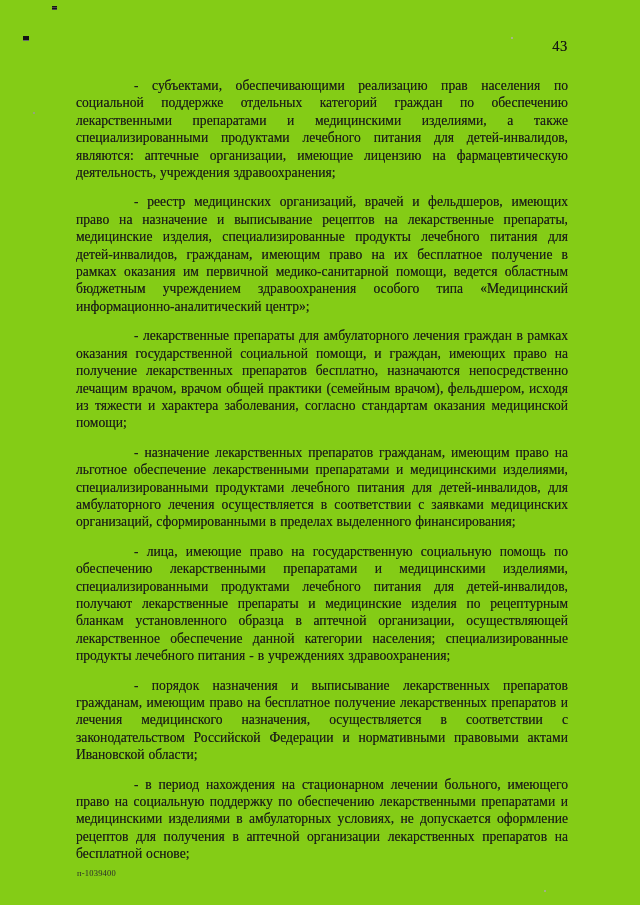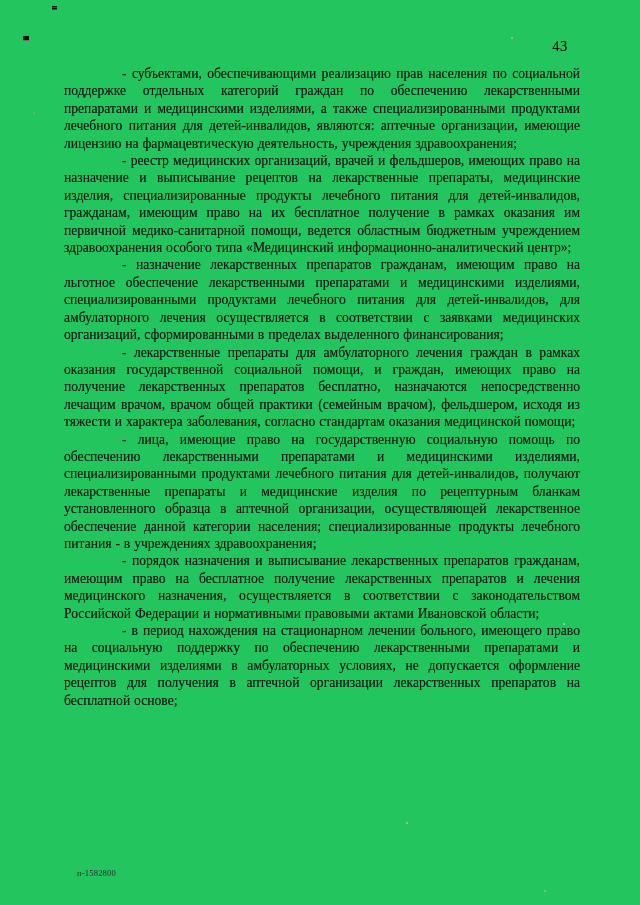--- a/index.html
+++ b/index.html
@@ -4,21 +4,21 @@
 <style>
   html, body {
     margin: 0;
     padding: 0;
     background: #ffffff;
   }
   .page {
     position: relative;
     width: 640px;
     height: 905px;
-    background: #22c55e;
+    background: #84cc16;
     overflow: hidden;
     font-family: "Liberation Serif", "DejaVu Serif", serif;
     color: #1b1b1b;
   }
   
   .page-number {
     position: absolute;
     top: 38px;
     left: 540px;
     width: 40px;
@@ -35,21 +35,21 @@
     left: 64px;
     width: 516px;
     font-size: 13.6px;
     line-height: 17.4px;
     text-align: justify;
     color: #1c1c1c;
     text-shadow: 0 0 0.5px rgba(0,0,0,0.55);
     word-spacing: 0.5px;
   }
   .text-body p {
-    margin: 0;
+    margin: 12px;
     padding: 0;
     text-indent: 58px;
     font-family: Liberation Serif, serif;
   }
   
   .footer-code {
     position: absolute;
     top: 868px;
     left: 77px;
     font-size: 8.5px;
@@ -86,22 +86,22 @@
   <div class="artifact a2"></div>
   <div class="speck s1"></div>
   <div class="speck s2"></div>
   <div class="speck s3"></div>
   <div class="speck s4"></div>
   <div class="speck s5"></div>
 
   <div class="text-body">
     <p>- субъектами, обеспечивающими реализацию прав населения по социальной поддержке отдельных категорий граждан по обеспечению лекарственными препаратами и медицинскими изделиями, а также специализированными продуктами лечебного питания для детей-инвалидов, являются: аптечные организации, имеющие лицензию на фармацевтическую деятельность, учреждения здравоохранения;</p>
     <p>- реестр медицинских организаций, врачей и фельдшеров, имеющих право на назначение и выписывание рецептов на лекарственные препараты, медицинские изделия, специализированные продукты лечебного питания для детей-инвалидов, гражданам, имеющим право на их бесплатное получение в рамках оказания им первичной медико-санитарной помощи, ведется областным бюджетным учреждением здравоохранения особого типа «Медицинский информационно-аналитический центр»;</p>
+    <p>- лекарственные препараты для амбулаторного лечения граждан в рамках оказания государственной социальной помощи, и граждан, имеющих право на получение лекарственных препаратов бесплатно, назначаются непосредственно лечащим врачом, врачом общей практики (семейным врачом), фельдшером, исходя из тяжести и характера заболевания, согласно стандартам оказания медицинской помощи;</p>
     <p>- назначение лекарственных препаратов гражданам, имеющим право на льготное обеспечение лекарственными препаратами и медицинскими изделиями, специализированными продуктами лечебного питания для детей-инвалидов, для амбулаторного лечения осуществляется в соответствии с заявками медицинских организаций, сформированными в пределах выделенного финансирования;</p>
-    <p>- лекарственные препараты для амбулаторного лечения граждан в рамках оказания государственной социальной помощи, и граждан, имеющих право на получение лекарственных препаратов бесплатно, назначаются непосредственно лечащим врачом, врачом общей практики (семейным врачом), фельдшером, исходя из тяжести и характера заболевания, согласно стандартам оказания медицинской помощи;</p>
     <p>- лица, имеющие право на государственную социальную помощь по обеспечению лекарственными препаратами и медицинскими изделиями, специализированными продуктами лечебного питания для детей-инвалидов, получают лекарственные препараты и медицинские изделия по рецептурным бланкам установленного образца в аптечной организации, осуществляющей лекарственное обеспечение данной категории населения; специализированные продукты лечебного питания - в учреждениях здравоохранения;</p>
     <p>- порядок назначения и выписывание лекарственных препаратов гражданам, имеющим право на бесплатное получение лекарственных препаратов и лечения медицинского назначения, осуществляется в соответствии с законодательством Российской Федерации и нормативными правовыми актами Ивановской области;</p>
     <p>- в период нахождения на стационарном лечении больного, имеющего право на социальную поддержку по обеспечению лекарственными препаратами и медицинскими изделиями в амбулаторных условиях, не допускается оформление рецептов для получения в аптечной организации лекарственных препаратов на бесплатной основе;</p>
   </div>
 
-  <div class="footer-code">п-1582800</div>
+  <div class="footer-code">п-1039400</div>
 
 </div>
 
 </body></html>

